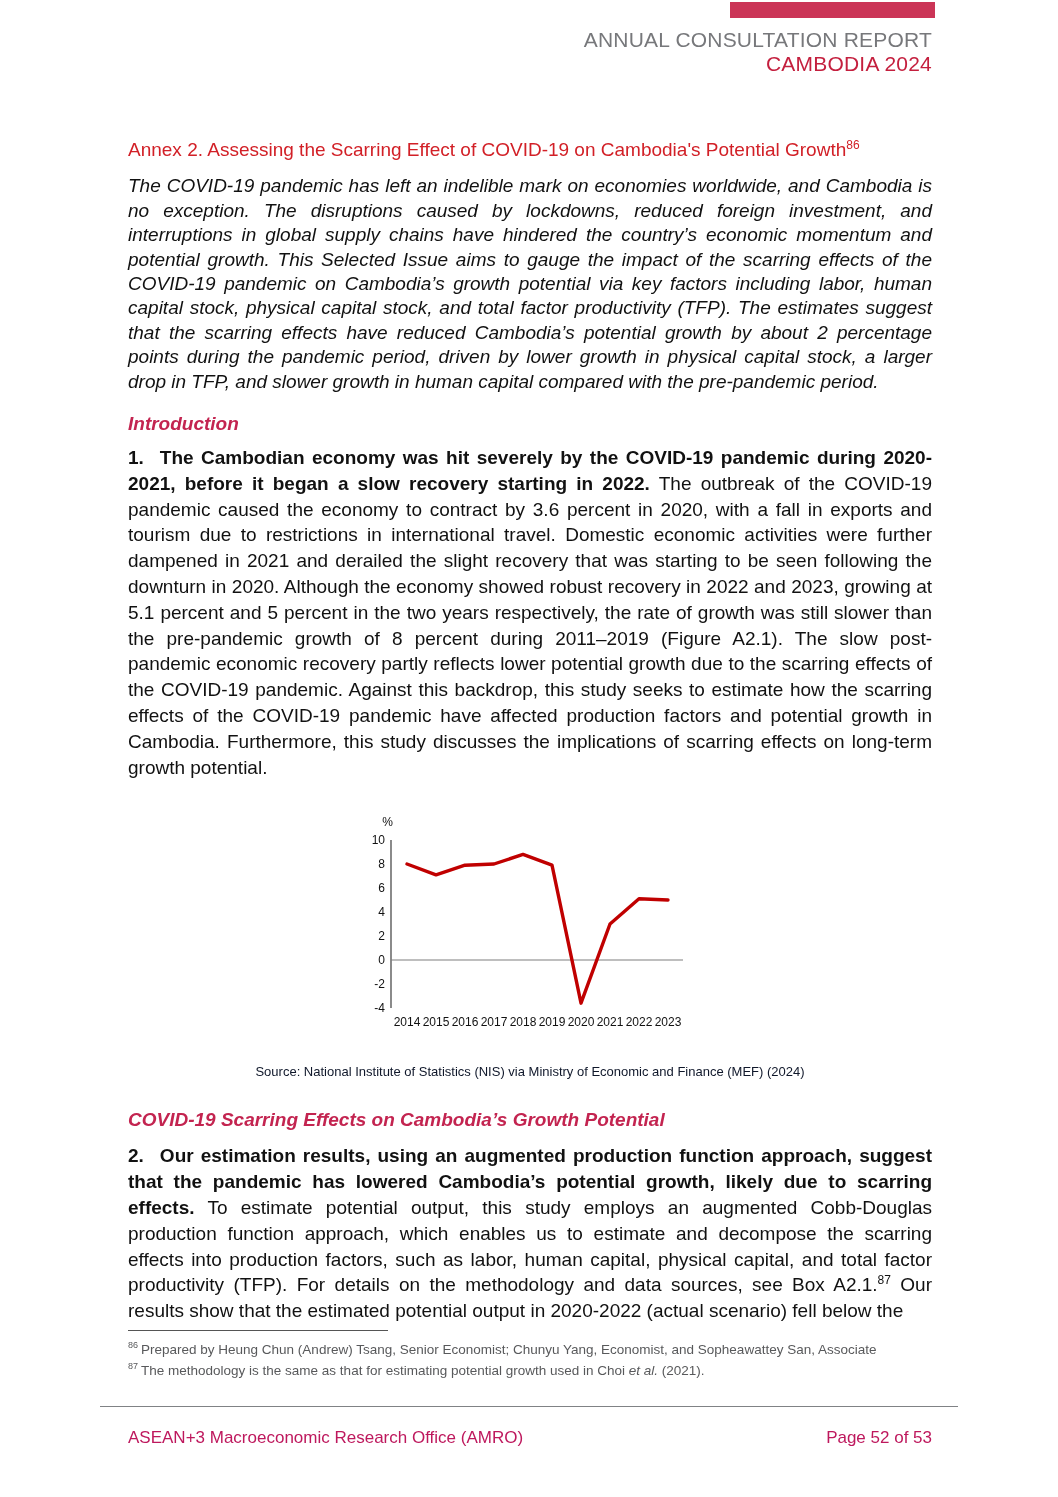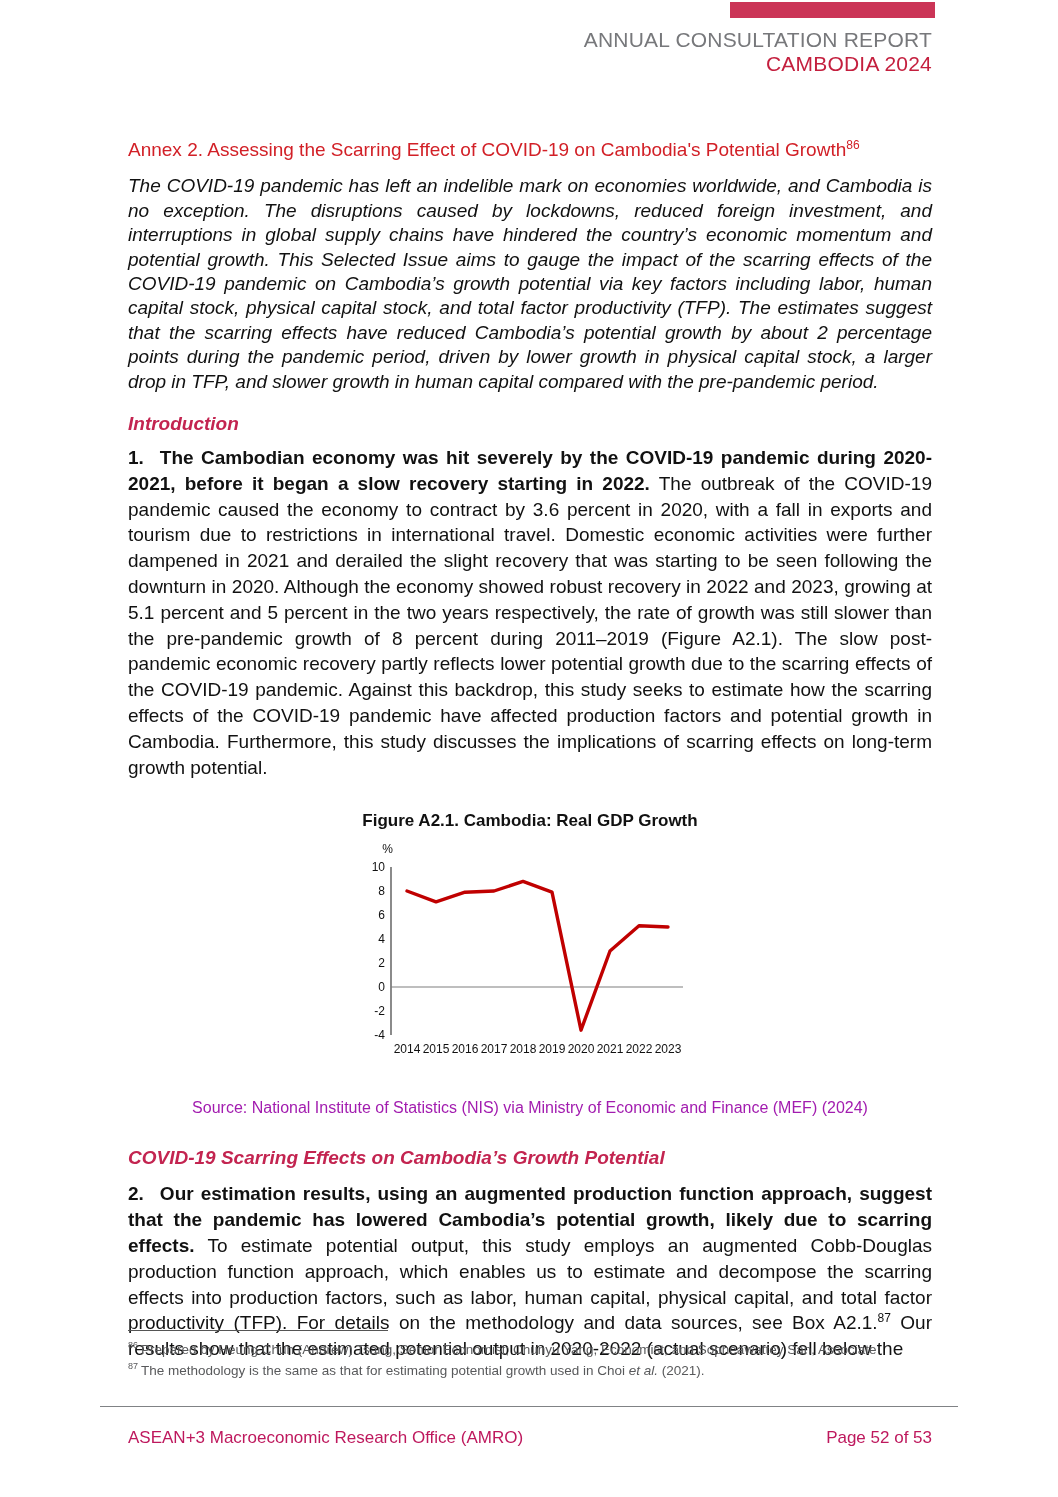--- a/index.html
+++ b/index.html
@@ -43,21 +43,21 @@
     margin:8px 0 0 0;
     font-size:19px;line-height:25.8px;
     text-align:justify;
   }
   .par-num{font-weight:bold;margin-right:16px;}
   .body-par sup{font-size:12px;line-height:0;}
   
   .figure-block{margin-top:30px;text-align:center;}
   .figure-title{font-size:17px;font-weight:bold;line-height:22px;}
   .chart-wrap{margin-top:5px;}
-  .figure-source{margin-top:34px;font-size:16px;color:#a21caf;}
+  .figure-source{margin-top:26px;font-size:13px;color:#0f172a;}
   .h2-gap{margin-top:28px;}
   
   .footnotes{
     position:absolute;left:128px;top:1330px;width:804px;
     color:#58595b;font-size:13.5px;line-height:16.5px;
   }
   .fn-rule{width:260px;border-top:1.6px solid #555;margin-bottom:6px;}
   .footnote sup{font-size:9px;margin-right:3px;}
   
   .footer-rule{
@@ -86,21 +86,20 @@
 
     <div class="annex-title" id="annex-title" style="color: rgb(210, 32, 39);"><span>Annex 2. Assessing the Scarring Effect of COVID-19 on Cambodia's Potential Growth</span><sup>86</sup></div>
 
     <div class="abstract">The COVID-19 pandemic has left an indelible mark on economies worldwide, and Cambodia is no exception. The disruptions caused by lockdowns, reduced foreign investment, and interruptions in global supply chains have hindered the country’s economic momentum and potential growth. This Selected Issue aims to gauge the impact of the scarring effects of the COVID-19 pandemic on Cambodia’s growth potential via key factors including labor, human capital stock, physical capital stock, and total factor productivity (TFP). The estimates suggest that the scarring effects have reduced Cambodia’s potential growth by about 2 percentage points during the pandemic period, driven by lower growth in physical capital stock, a larger drop in TFP, and slower growth in human capital compared with the pre-pandemic period.</div>
 
     <div class="sec-heading" id="heading-introduction" style="color: rgb(195, 36, 80);">Introduction</div>
 
     <p class="body-par"><span class="par-num">1.</span><b>The Cambodian economy was hit severely by the COVID-19 pandemic during 2020-2021, before it began a slow recovery starting in 2022.</b><span> The outbreak of the COVID-19 pandemic caused the economy to contract by 3.6 percent in 2020, with a fall in exports and tourism due to restrictions in international travel. Domestic economic activities were further dampened in 2021 and derailed the slight recovery that was starting to be seen following the downturn in 2020. Although the economy showed robust recovery in 2022 and 2023, growing at 5.1 percent and 5 percent in the two years respectively, the rate of growth was still slower than the pre-pandemic growth of 8 percent during 2011–2019 (Figure A2.1). The slow post-pandemic economic recovery partly reflects lower potential growth due to the scarring effects of the COVID-19 pandemic. Against this backdrop, this study seeks to estimate how the scarring effects of the COVID-19 pandemic have affected production factors and potential growth in Cambodia. Furthermore, this study discusses the implications of scarring effects on long-term growth potential.</span></p>
 
     <div class="figure-block">
-      <div class="figure-title">Figure A2.1. Cambodia: Real GDP Growth</div>
       <div class="chart-wrap">
         <svg id="gdp-chart" width="330" height="224">
             <text x="28" y="16" font-size="12" text-anchor="end" fill="#111">%</text>
             <text x="20" y="34" font-size="12" text-anchor="end" fill="#111">10</text>
             <text x="20" y="58" font-size="12" text-anchor="end" fill="#111">8</text>
             <text x="20" y="82" font-size="12" text-anchor="end" fill="#111">6</text>
             <text x="20" y="106" font-size="12" text-anchor="end" fill="#111">4</text>
             <text x="20" y="130" font-size="12" text-anchor="end" fill="#111">2</text>
             <text x="20" y="154" font-size="12" text-anchor="end" fill="#111">0</text>
             <text x="20" y="178" font-size="12" text-anchor="end" fill="#111">-2</text>

